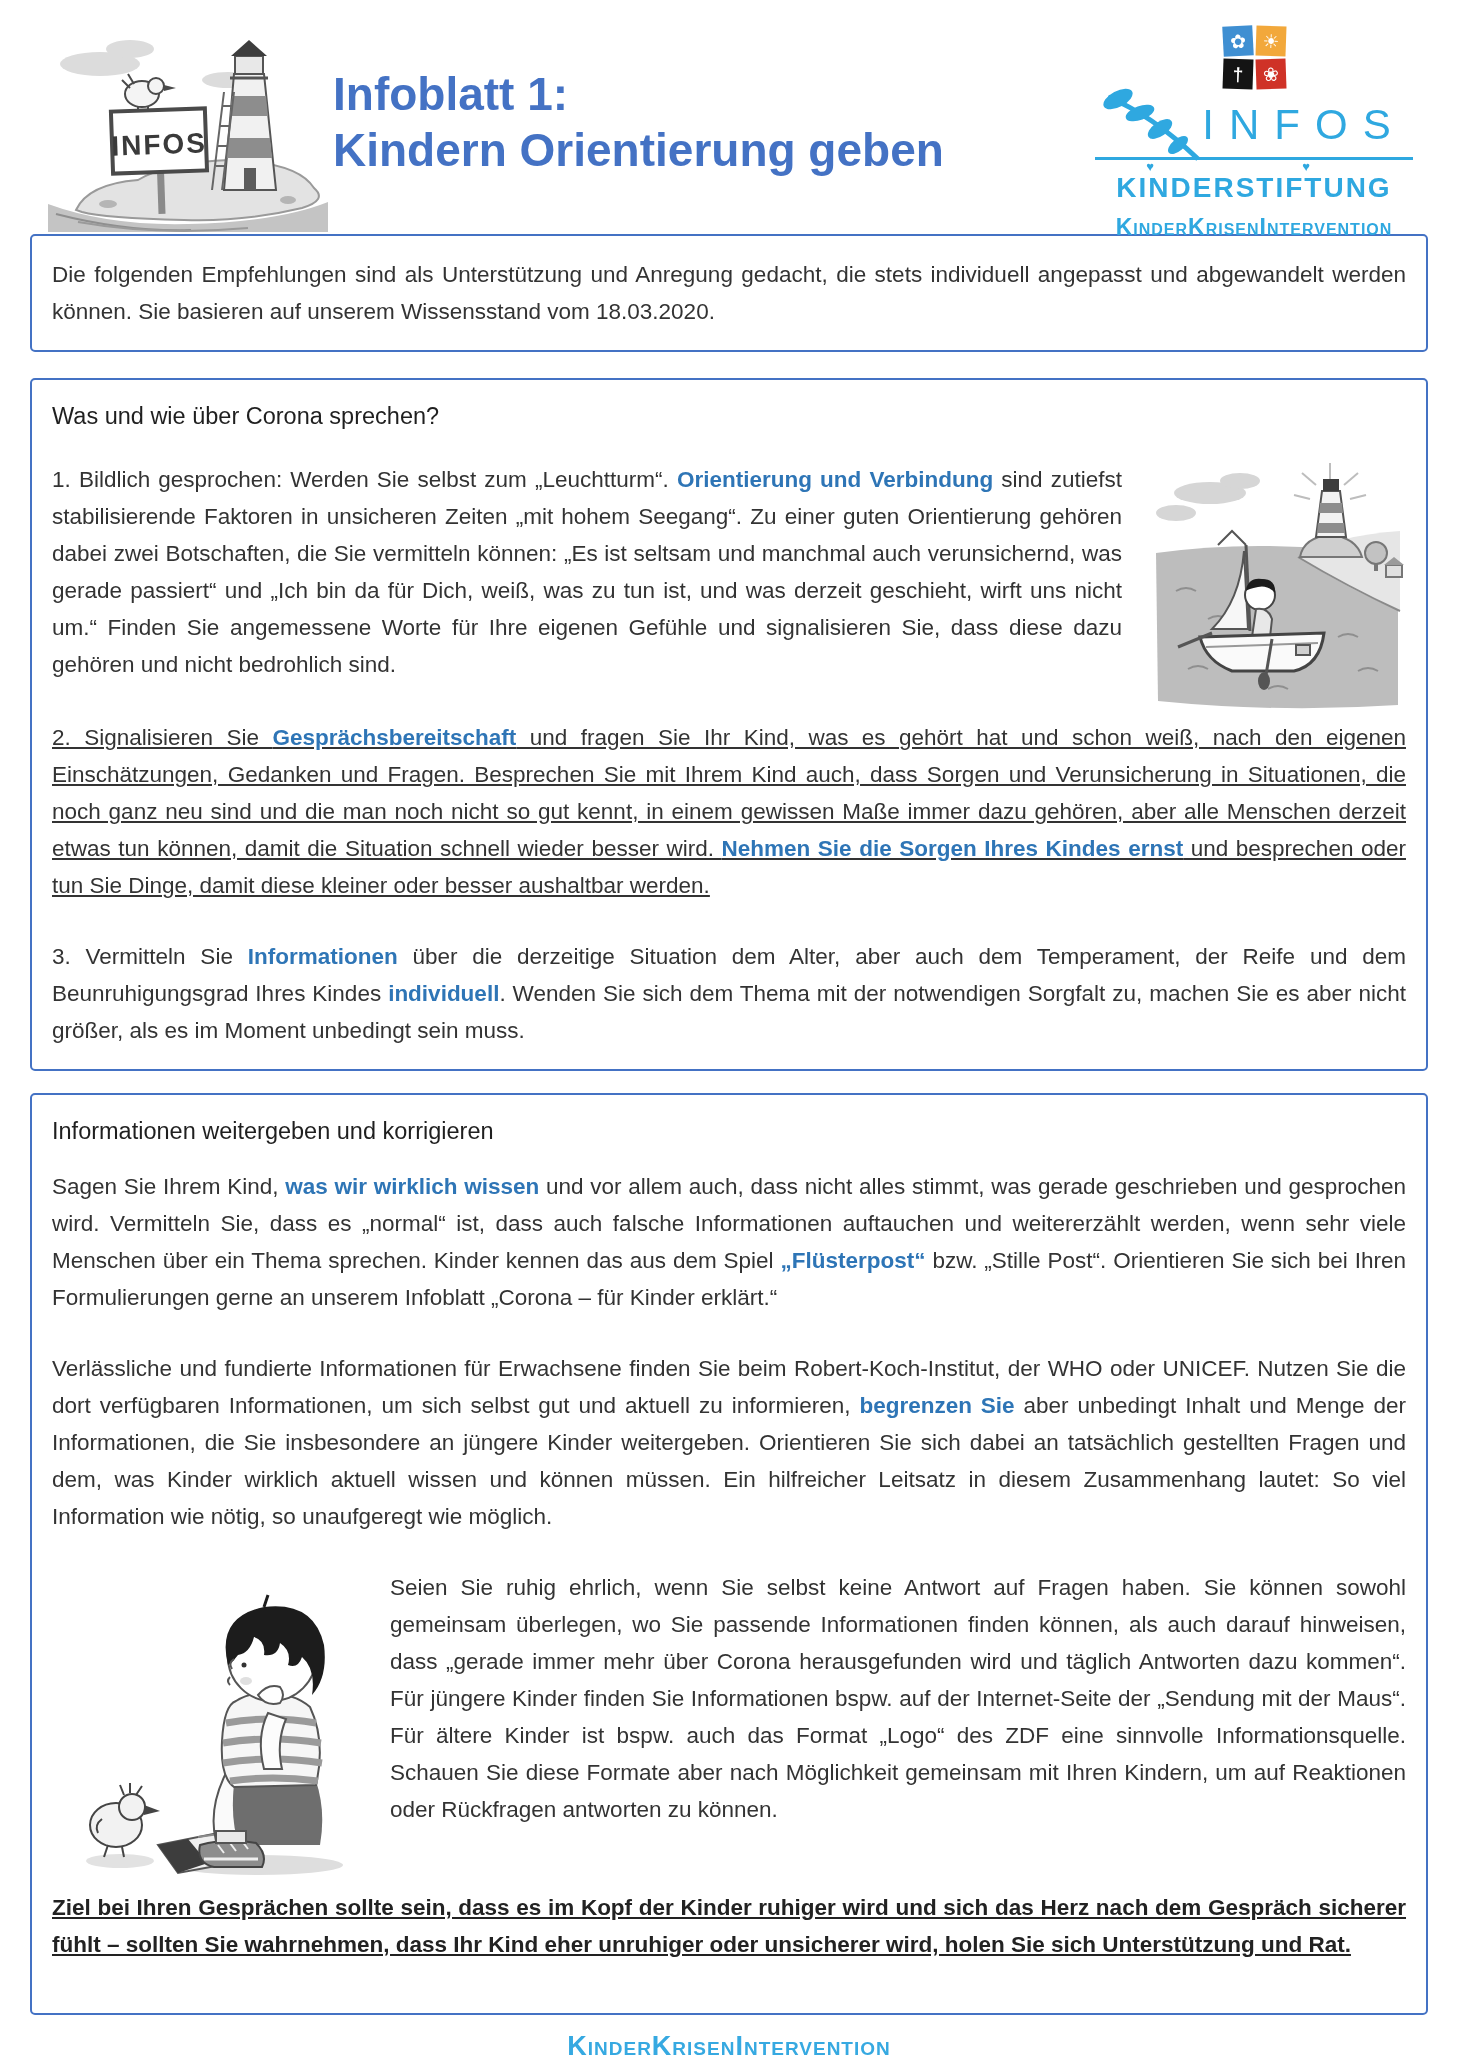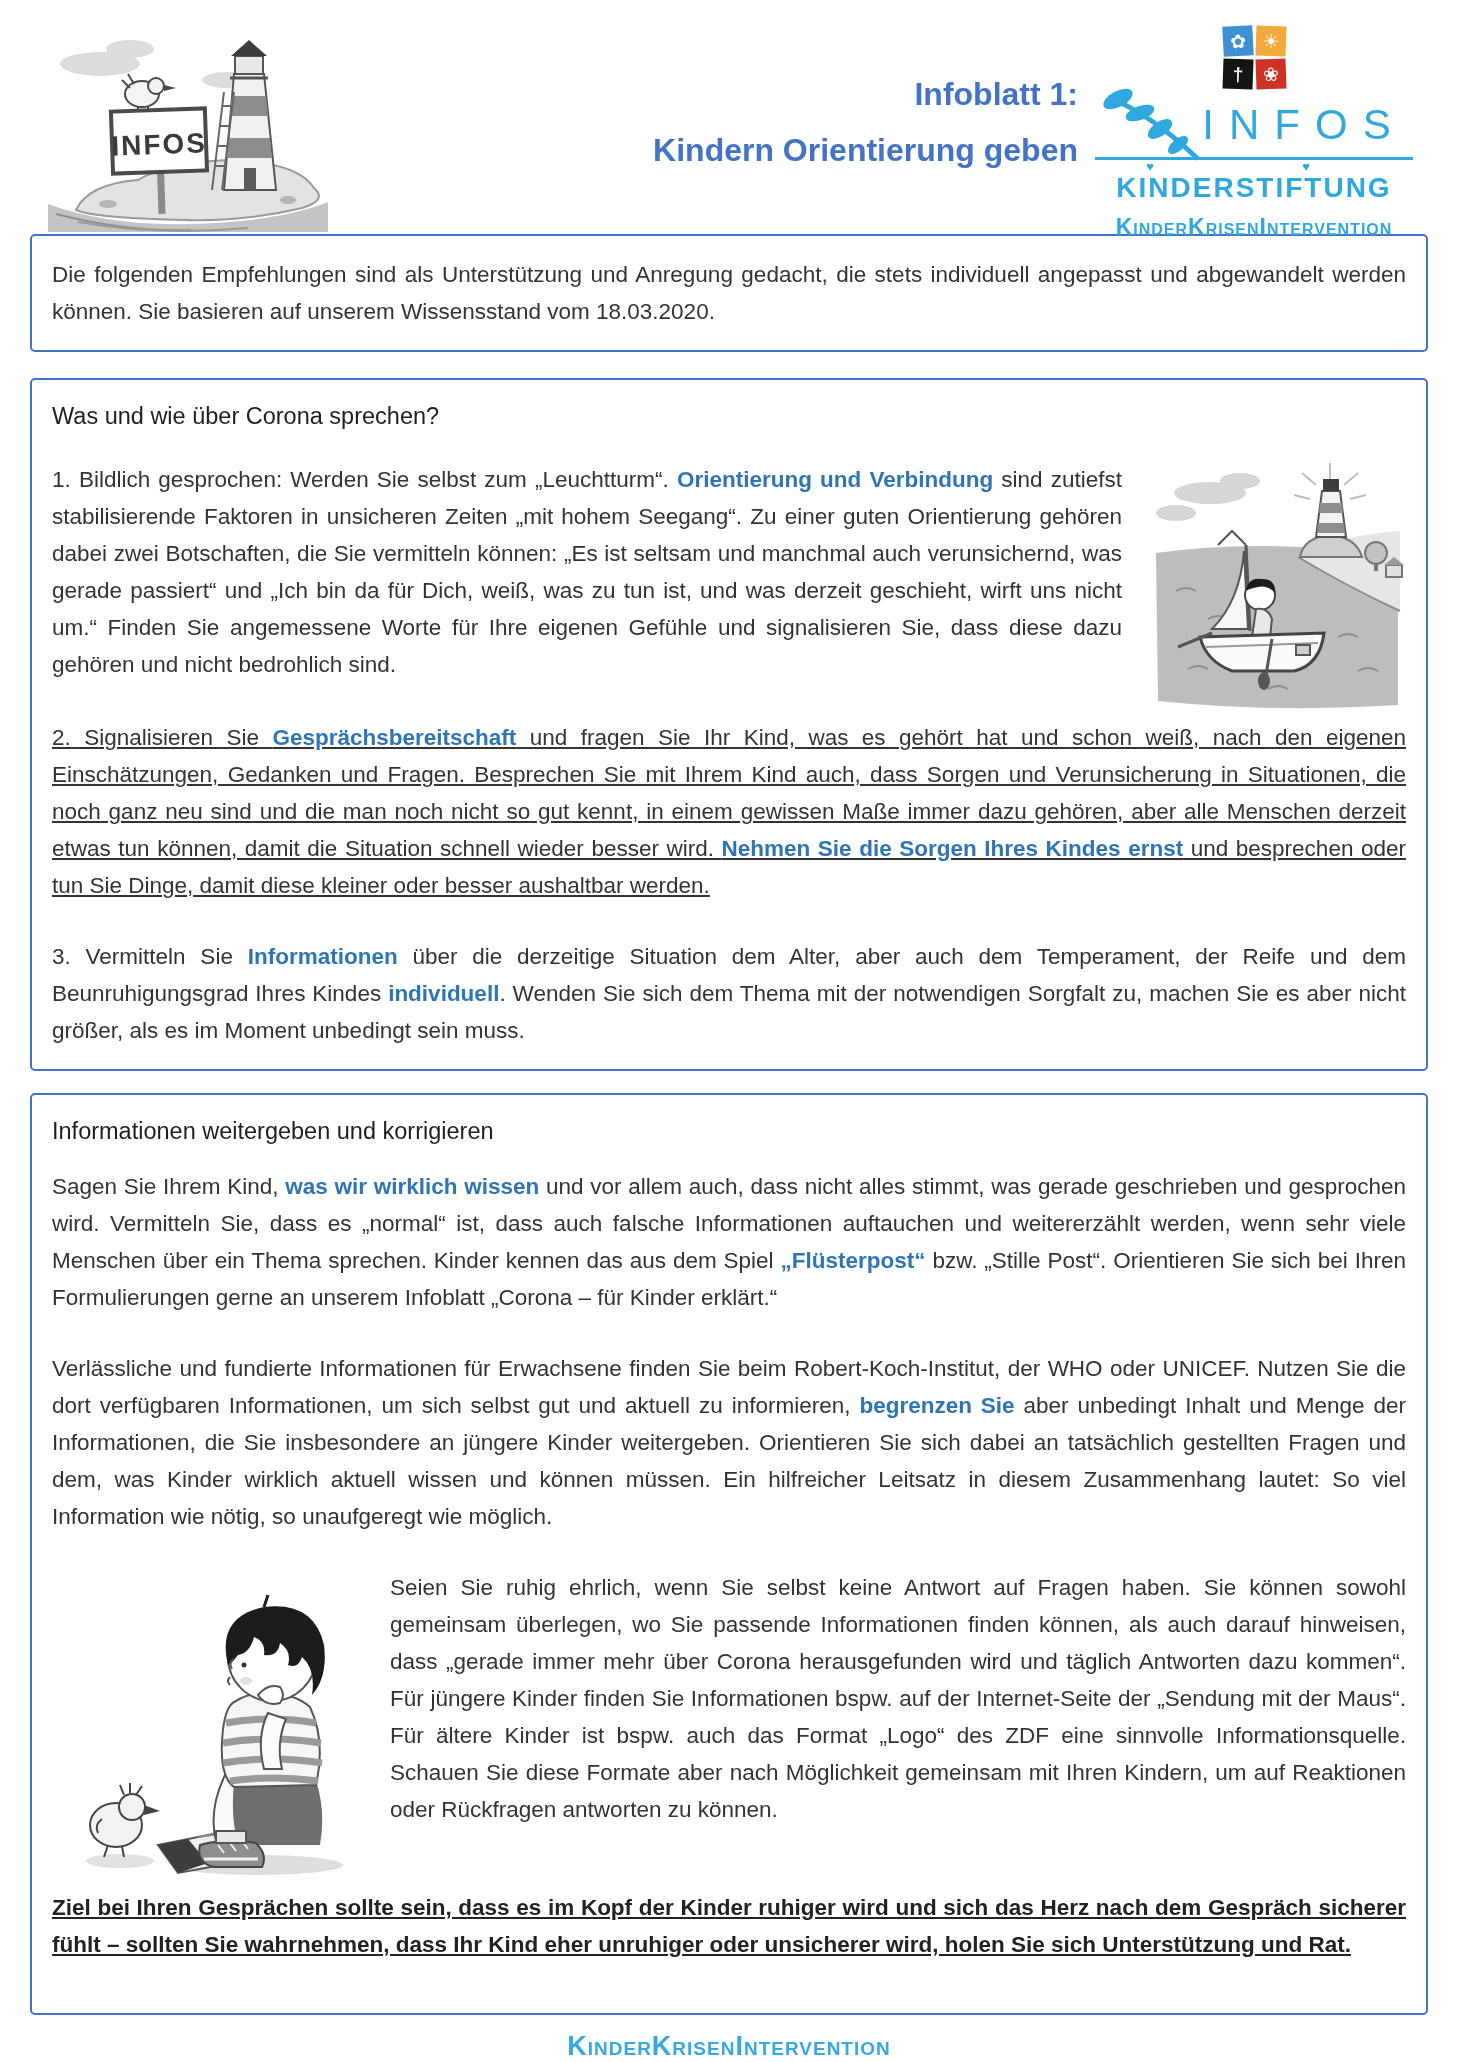--- a/index.html
+++ b/index.html
@@ -4,22 +4,22 @@
 <style>
   html,body{margin:0;padding:0;background:#ffffff;}
   .page{
     width:1458px;min-height:2062px;box-sizing:border-box;background:#fff;
     font-family:"Liberation Sans",sans-serif;color:#333;position:relative;
     padding:0 0 10px 0;overflow:hidden;
   }
   
   .header{display:flex;align-items:flex-start;padding:22px 28px 0 38px;height:234px;box-sizing:border-box;}
   .illus-island{width:295px;height:212px;flex:0 0 auto;}
-  .title-block{flex:1;text-align:right;padding-top:44px;color:#4472C4;font-weight:700;
-    font-size:32px;line-height:56px;}
+  .title-block{flex:1;text-align:left;padding-top:44px;color:#4472C4;font-weight:700;
+    font-size:46px;line-height:56px;}
   .logo{width:352px;flex:0 0 auto;display:flex;flex-direction:column;align-items:center;padding-top:4px;}
   .emblem{display:grid;grid-template-columns:30px 30px;gap:3px;margin-bottom:4px;}
   .emblem .sq{width:30px;height:30px;display:flex;align-items:center;justify-content:center;
     color:#fff;font-size:19px;line-height:1;}
   .sq-tl{background:#3F8FD2;transform:rotate(-3deg);}
   .sq-tr{background:#F2A83B;transform:rotate(2deg);}
   .sq-bl{background:#141414;transform:rotate(2deg);font-weight:700;}
   .sq-br{background:#CF3227;transform:rotate(-2deg);}
   .brand-row{display:flex;align-items:center;height:64px;}
   .branch-svg{width:100px;height:80px;margin-right:0;}

